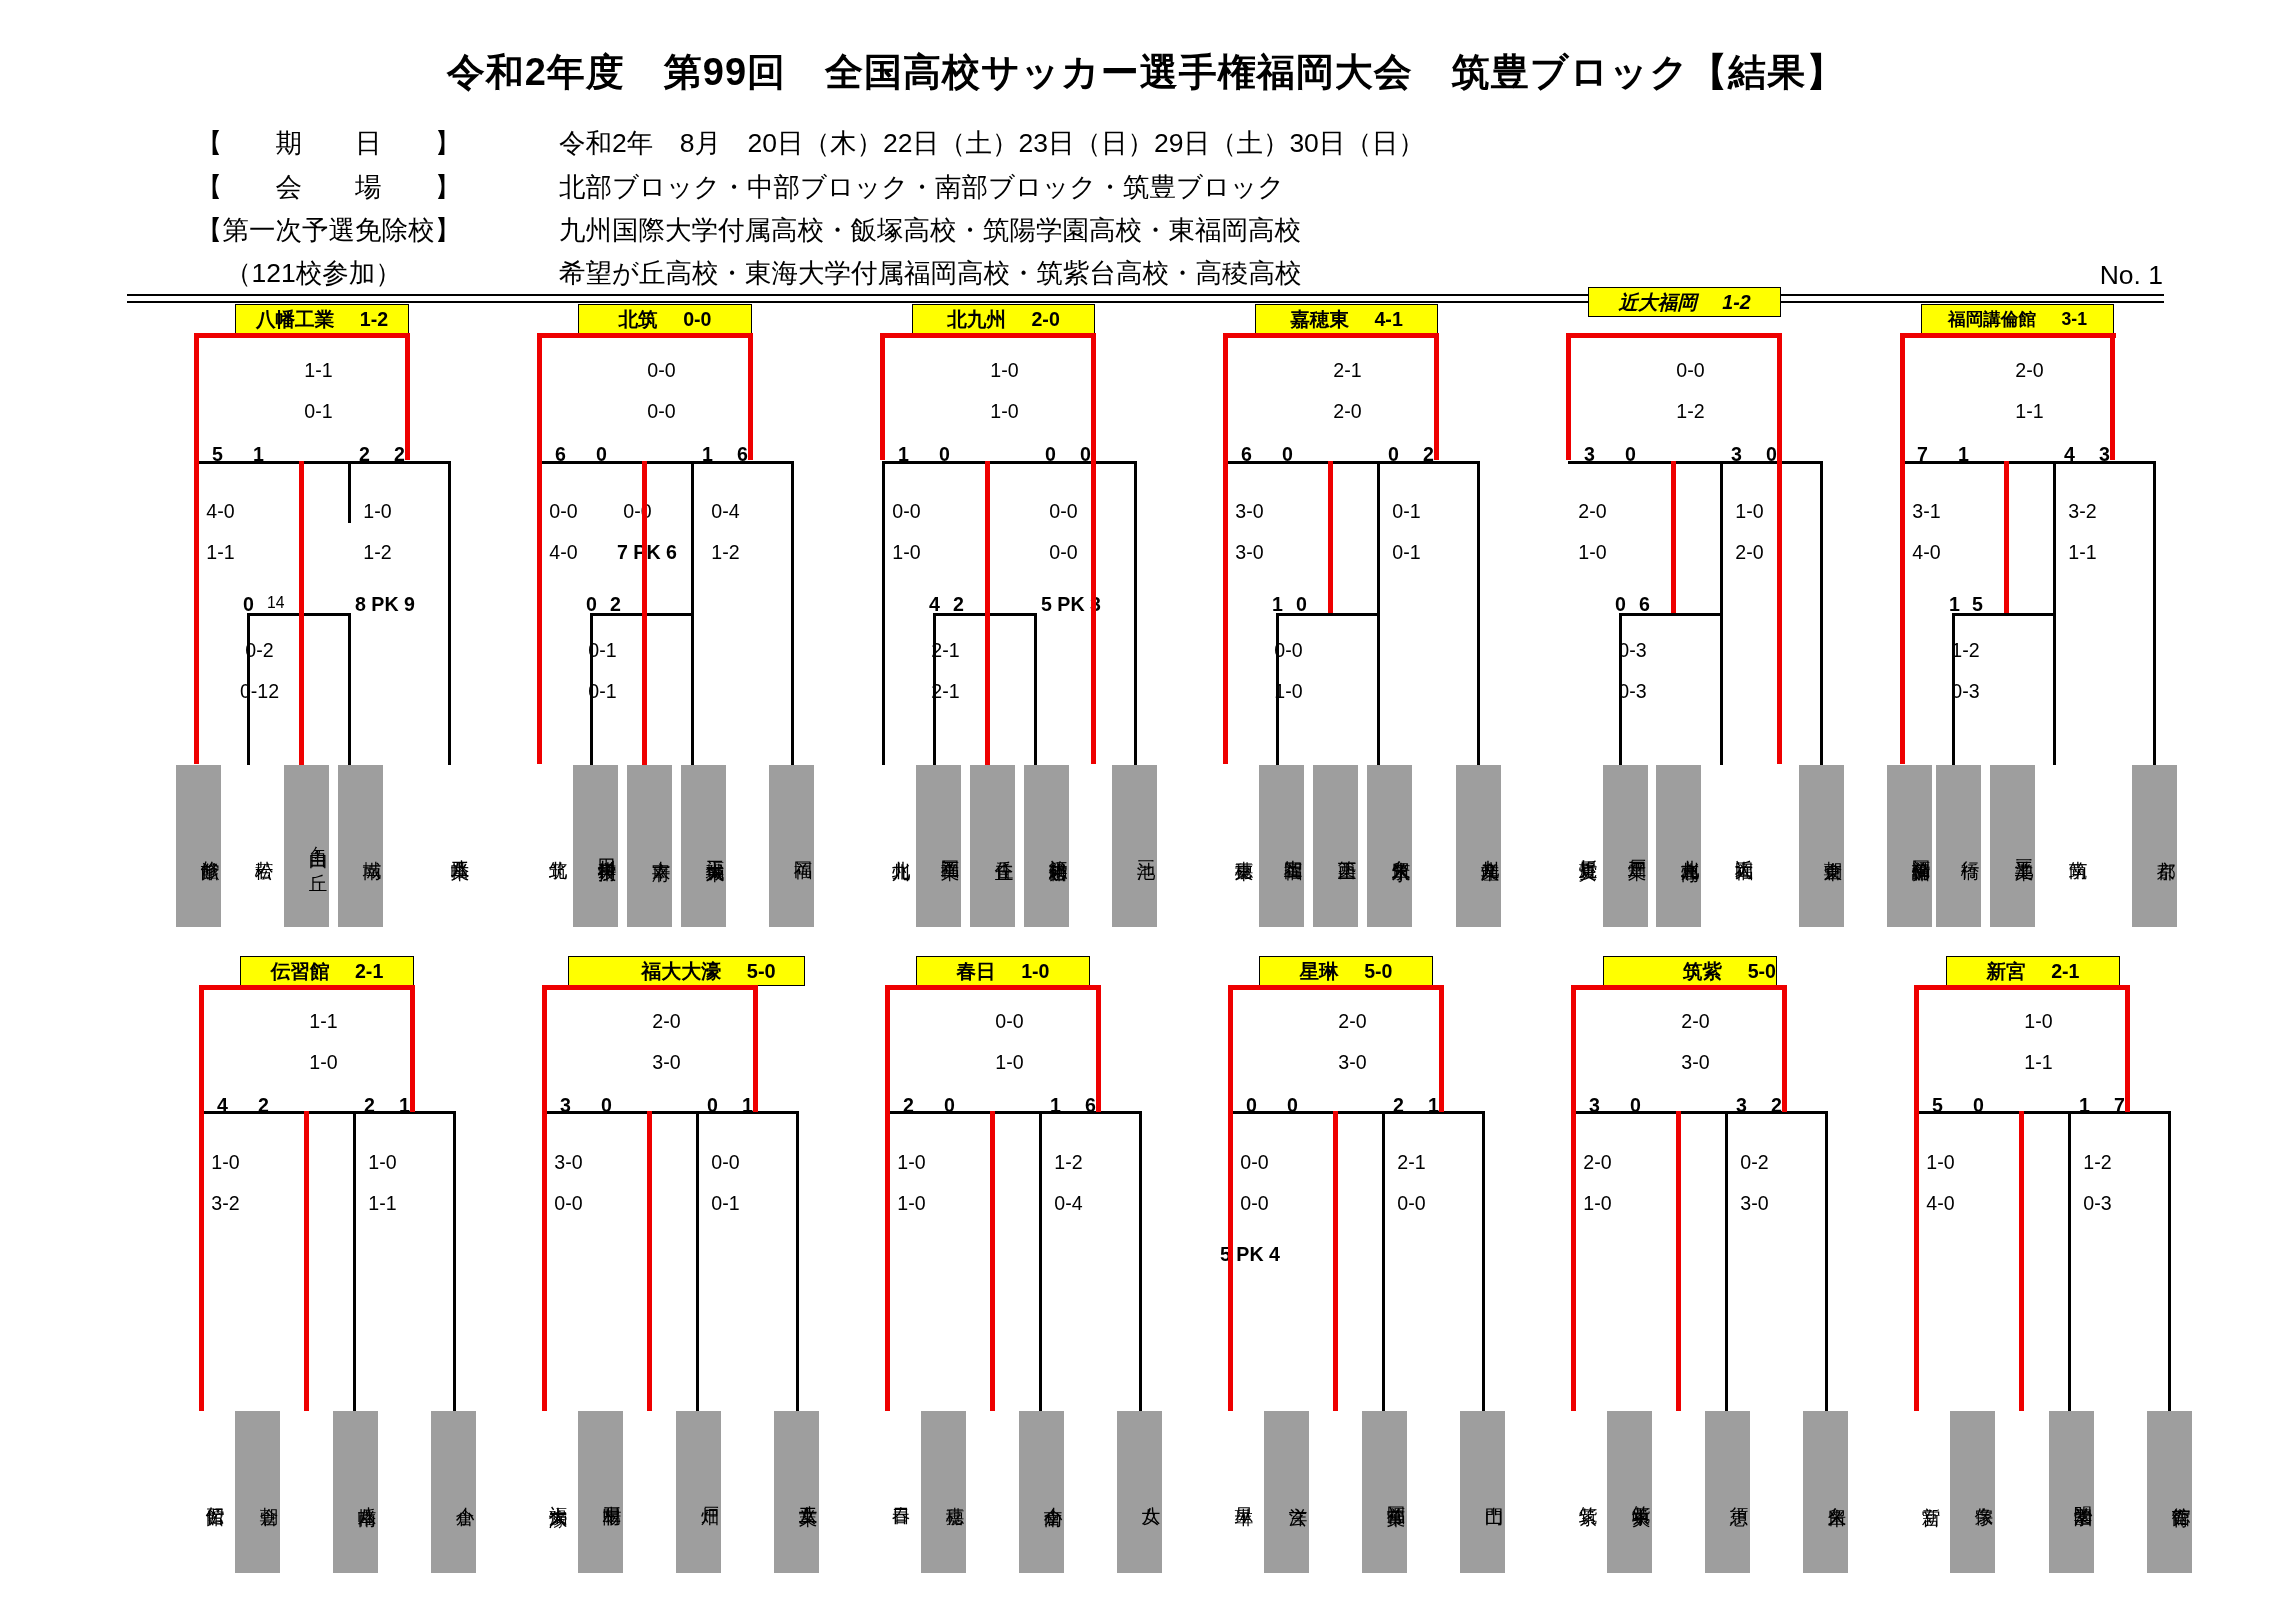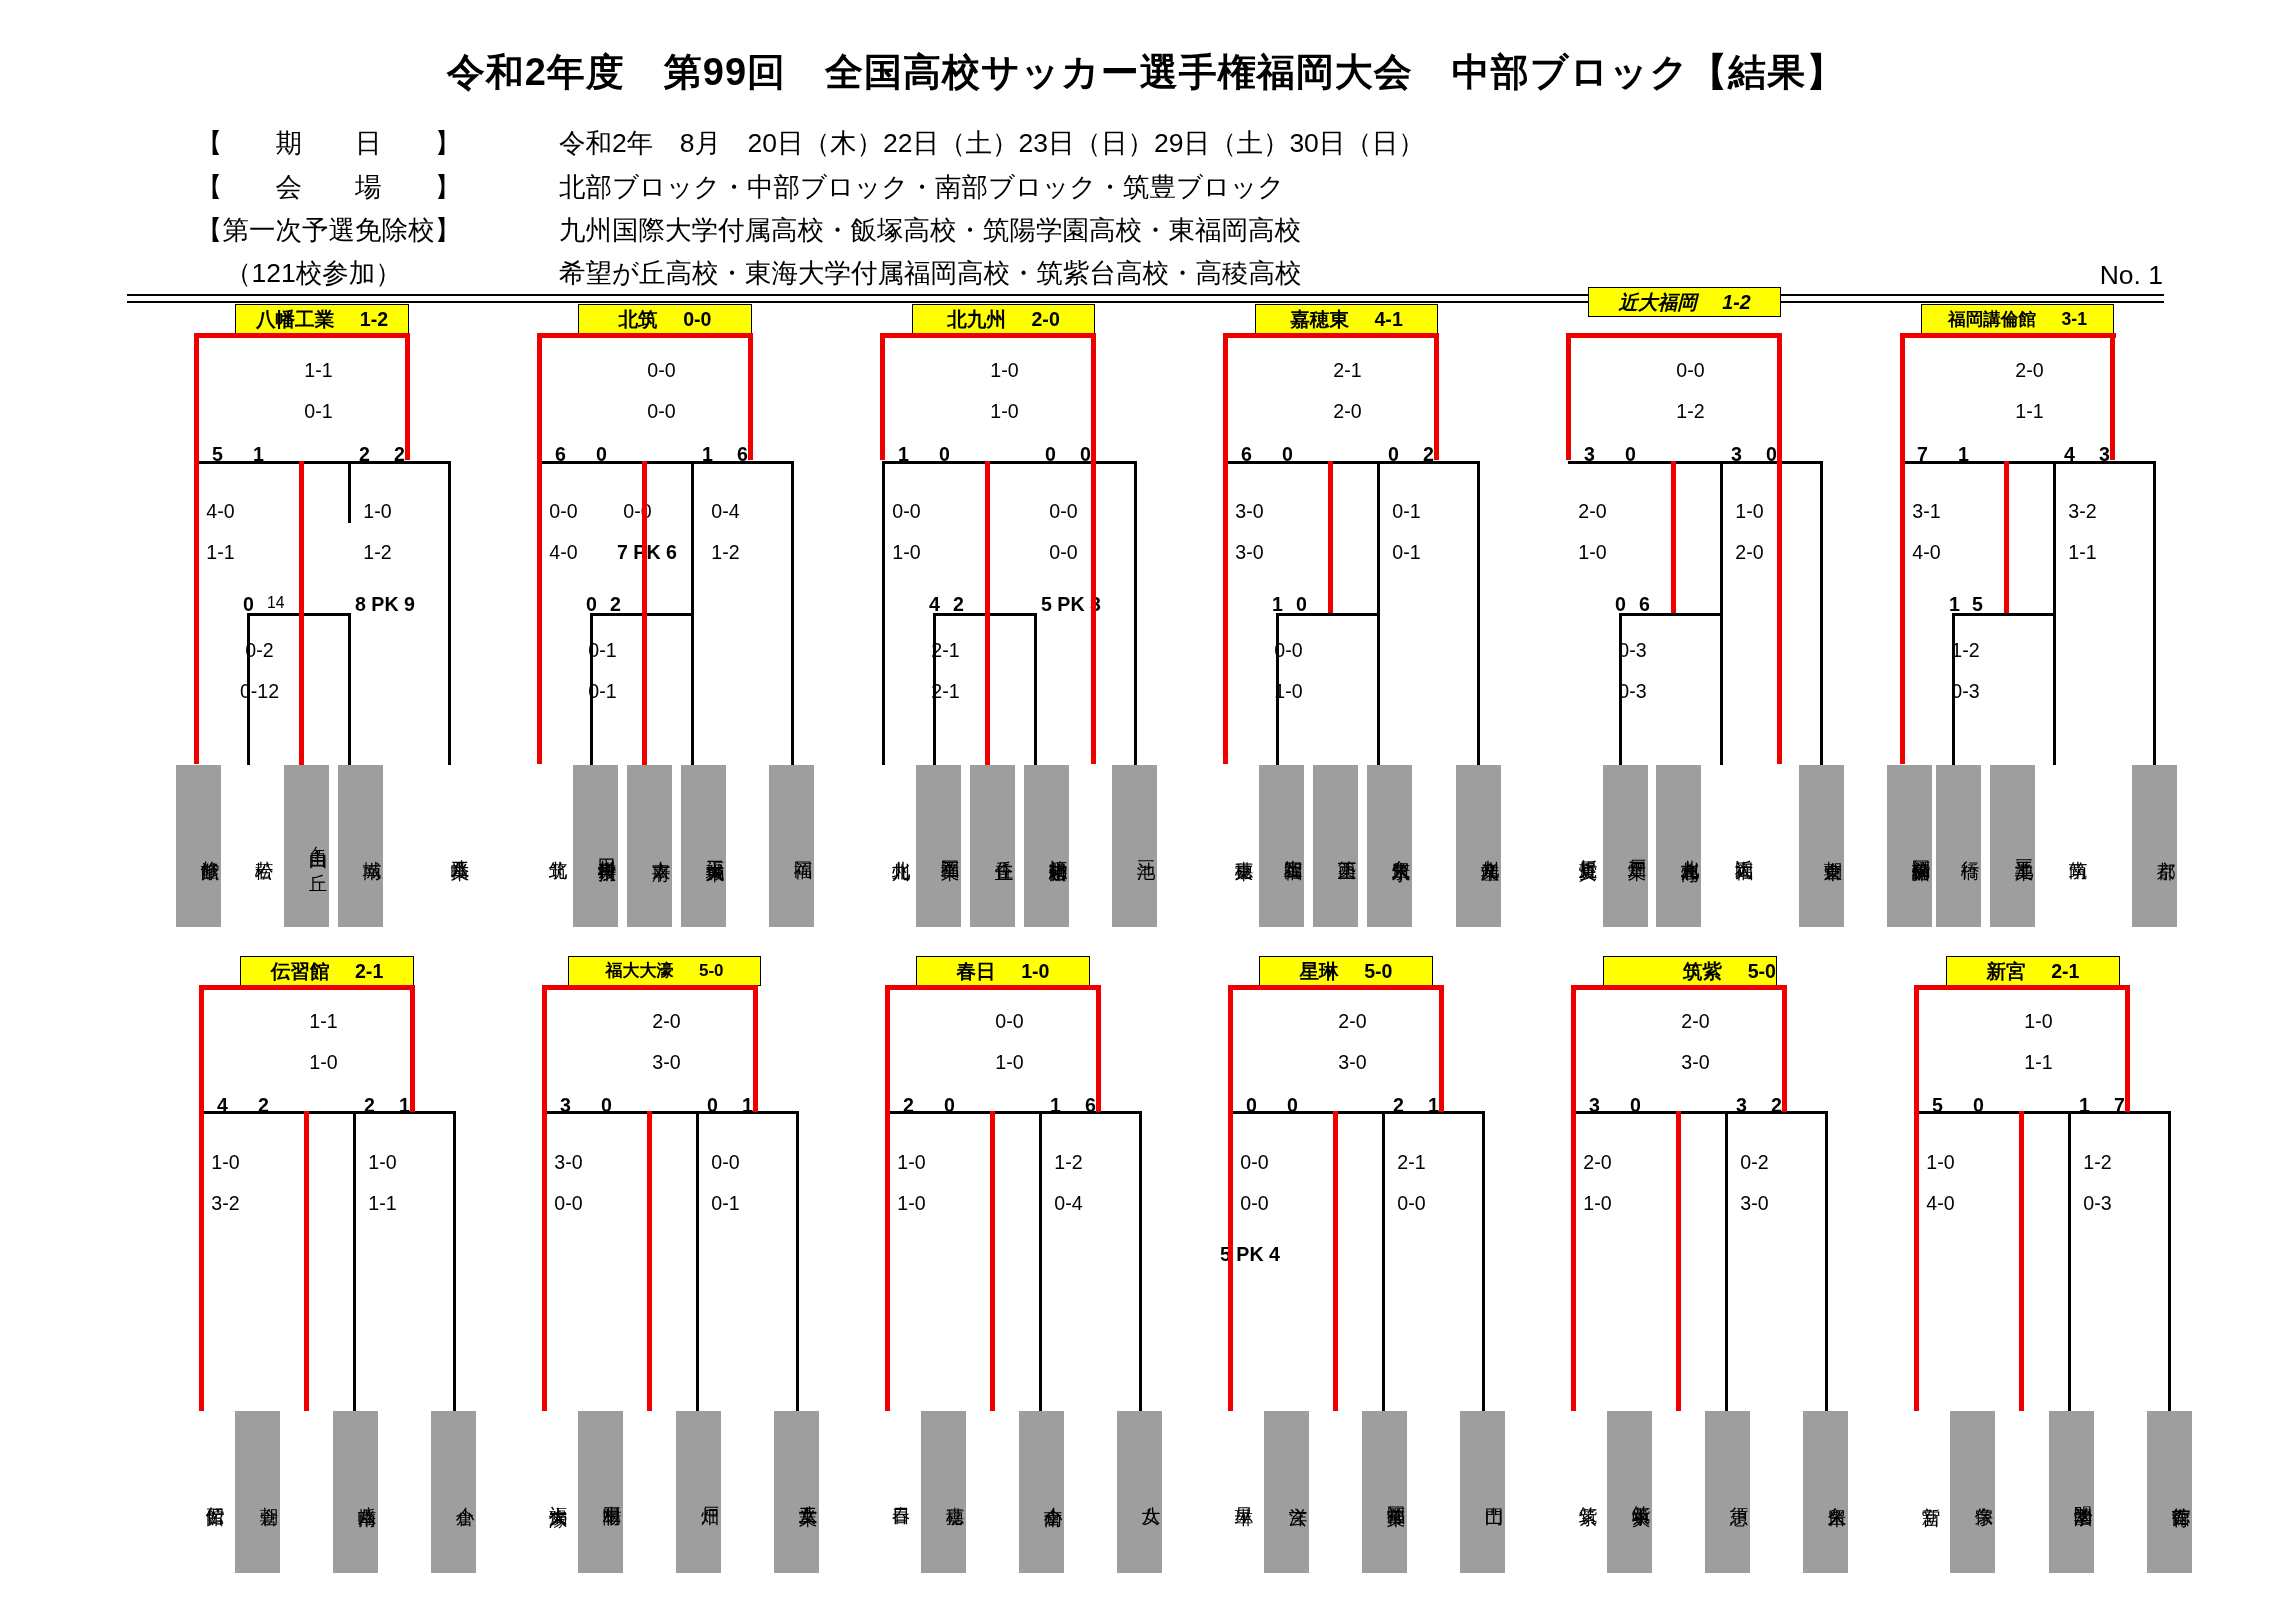--- a/index.html
+++ b/index.html
@@ -55,21 +55,21 @@
     box-sizing:border-box;
   }
   .team.g{background:#9e9e9e;}
   .team.w{background:#ffffff;}
 </style>
 </head>
 <body>
 
 <div class="page">
 
-  <div class="title">令和2年度　第99回　全国高校サッカー選手権福岡大会　中部ブロック【結果】</div>
+  <div class="title">令和2年度　第99回　全国高校サッカー選手権福岡大会　筑豊ブロック【結果】</div>
 
   <div class="meta-label" style="left:196px;top:125px;">【　　期　　日　　】</div>
   <div class="meta-val" style="left:559px;top:125px;">令和2年　8月　20日（木）22日（土）23日（日）29日（土）30日（日）</div>
 
   <div class="meta-label" style="left:196px;top:169px;">【　　会　　場　　】</div>
   <div class="meta-val" style="left:559px;top:169px;">北部ブロック・中部ブロック・南部ブロック・筑豊ブロック</div>
 
   <div class="meta-label" style="left:196px;top:212px;">【第一次予選免除校】</div>
   <div class="meta-val" style="left:559px;top:212px;">九州国際大学付属高校・飯塚高校・筑陽学園高校・東福岡高校</div>
 
@@ -354,21 +354,21 @@
     <div class="vred" style="left:410px;top:985px;height:127px;"></div>
     <div class="vred" style="left:304px;top:1111px;height:300px;"></div>
 
     <div class="team w" style="left:181px;top:1411px;height:162px;">伝習館</div>
     <div class="team g" style="left:235px;top:1411px;height:162px;">朝倉</div>
     <div class="team g" style="left:333px;top:1411px;height:162px;">八幡南</div>
     <div class="team g" style="left:431px;top:1411px;height:162px;">小倉</div>
   </div>
 
   <div class="blk">
-    <div class="champ" style="left:568px;top:956px;width:191px;font-size:17px;">
+    <div class="champ" style="left:568px;top:956px;width:191px;font-size:20px;padding-left:44px;">
       <span class="nm">福大大濠</span><span class="sc">5-0</span>
     </div>
     <div class="sc2" style="left:637px;top:1010px;width:59px;">2-0</div>
     <div class="sc2" style="left:637px;top:1051px;width:59px;">3-0</div>
 
     <div class="lblb" style="left:560px;top:1094px;">3</div>
     <div class="lblb" style="left:601px;top:1094px;">0</div>
     <div class="lblb" style="left:707px;top:1094px;">0</div>
     <div class="lblb" style="left:742px;top:1094px;">1</div>
 

